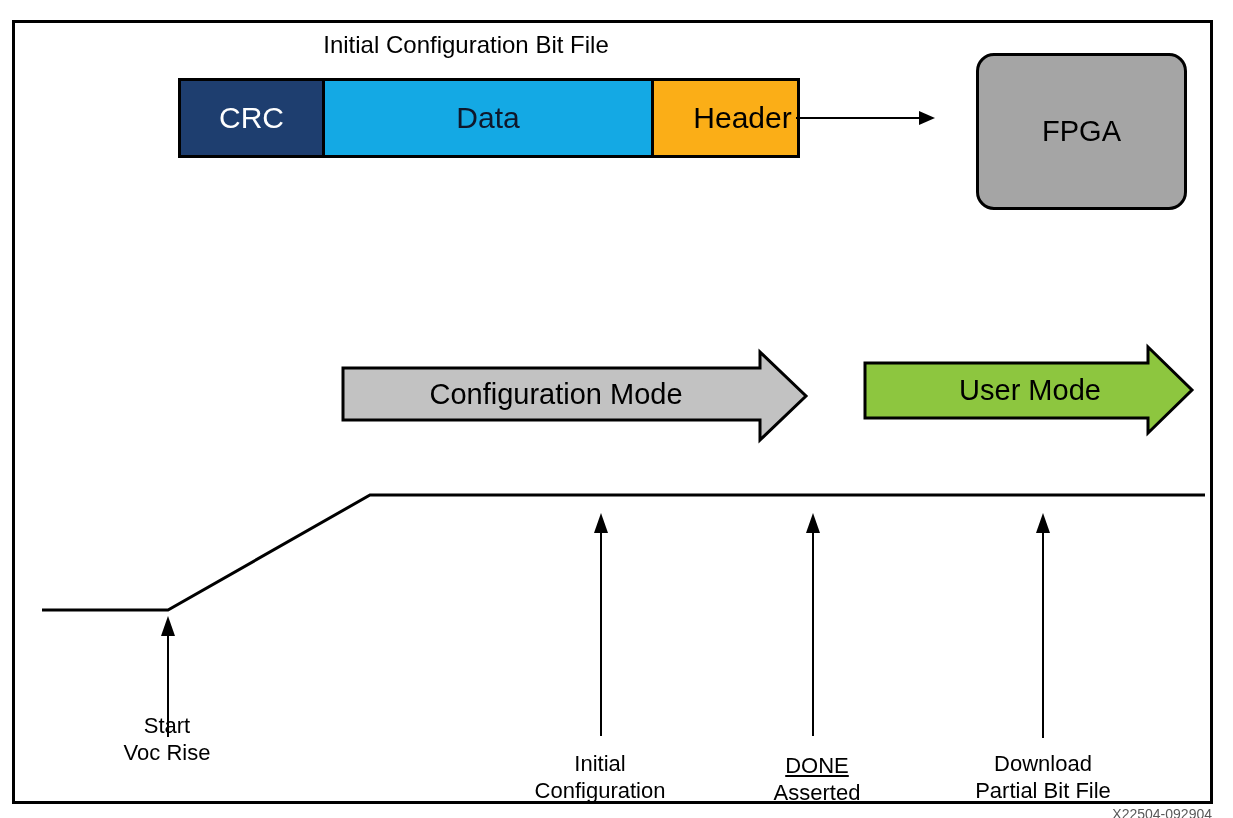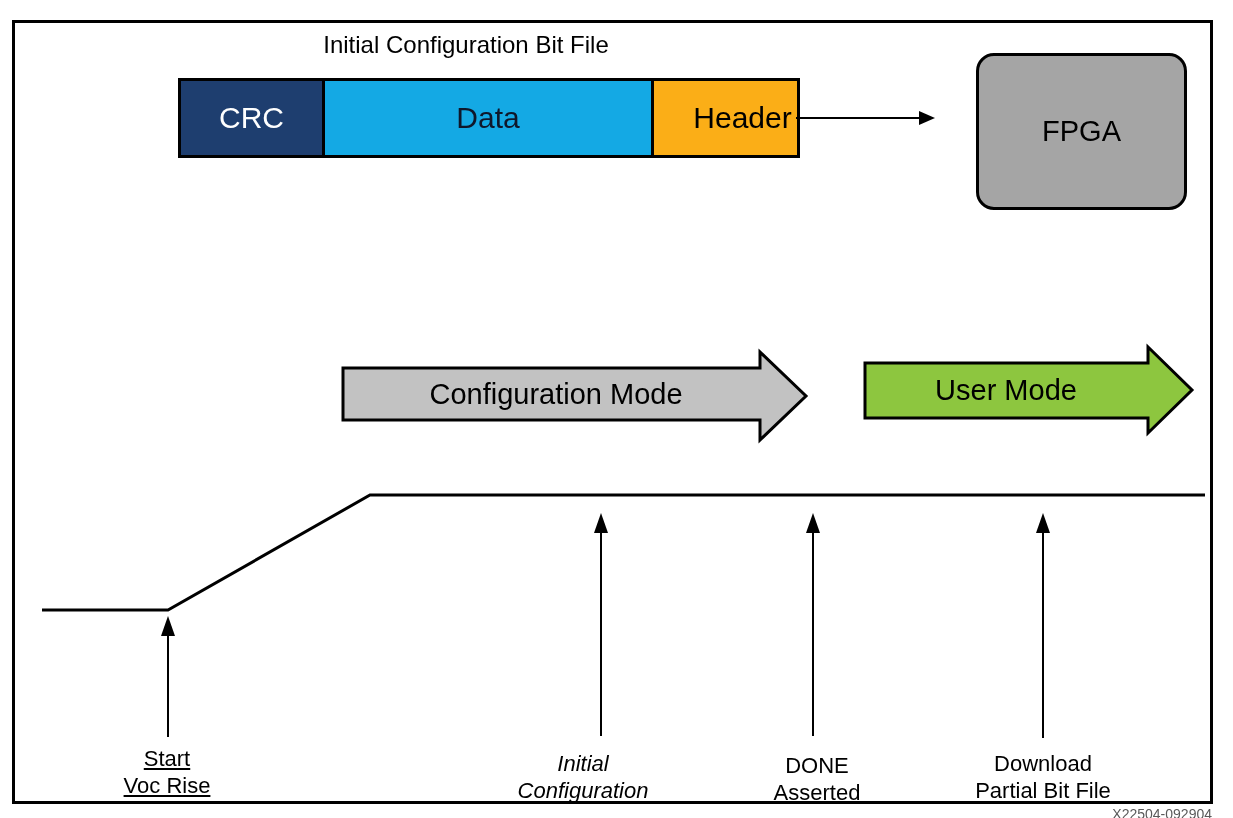--- a/index.html
+++ b/index.html
@@ -36,28 +36,28 @@
     border:3px solid #000;box-sizing:border-box;
     display:flex;align-items:center;justify-content:center;
     font-size:29px;
   }
   #shape-layer{position:absolute;left:0;top:0;width:1233px;height:818px;}
   .mode-arrow-label{
     position:absolute;display:flex;align-items:center;justify-content:center;
     font-size:29px;
   }
   #config-mode-label{left:351px;top:368px;width:410px;height:52px;}
-  #user-mode-label{left:860px;top:362px;width:292px;height:56px;}
+  #user-mode-label{left:884px;top:362px;width:292px;height:56px;}
   .event-label{
     position:absolute;width:240px;text-align:center;
     font-size:22px;line-height:27px;
   }
-  #event-label-0{left:47px;top:745px;text-decoration:underline;}
-  #event-label-1{left:463px;top:750px;font-style:italic;}
-  #event-label-2{left:697px;top:752px;}
+  #event-label-0{left:47px;top:712px;}
+  #event-label-1{left:480px;top:750px;}
+  #event-label-2{left:697px;top:752px;text-decoration:underline;}
   #event-label-3{left:923px;top:750px;}
   #watermark{
     position:absolute;left:950px;top:806px;width:262px;
     text-align:right;font-size:14px;line-height:16px;
   }
 </style>
 </head>
 <body>
 
 <div id="canvas">

